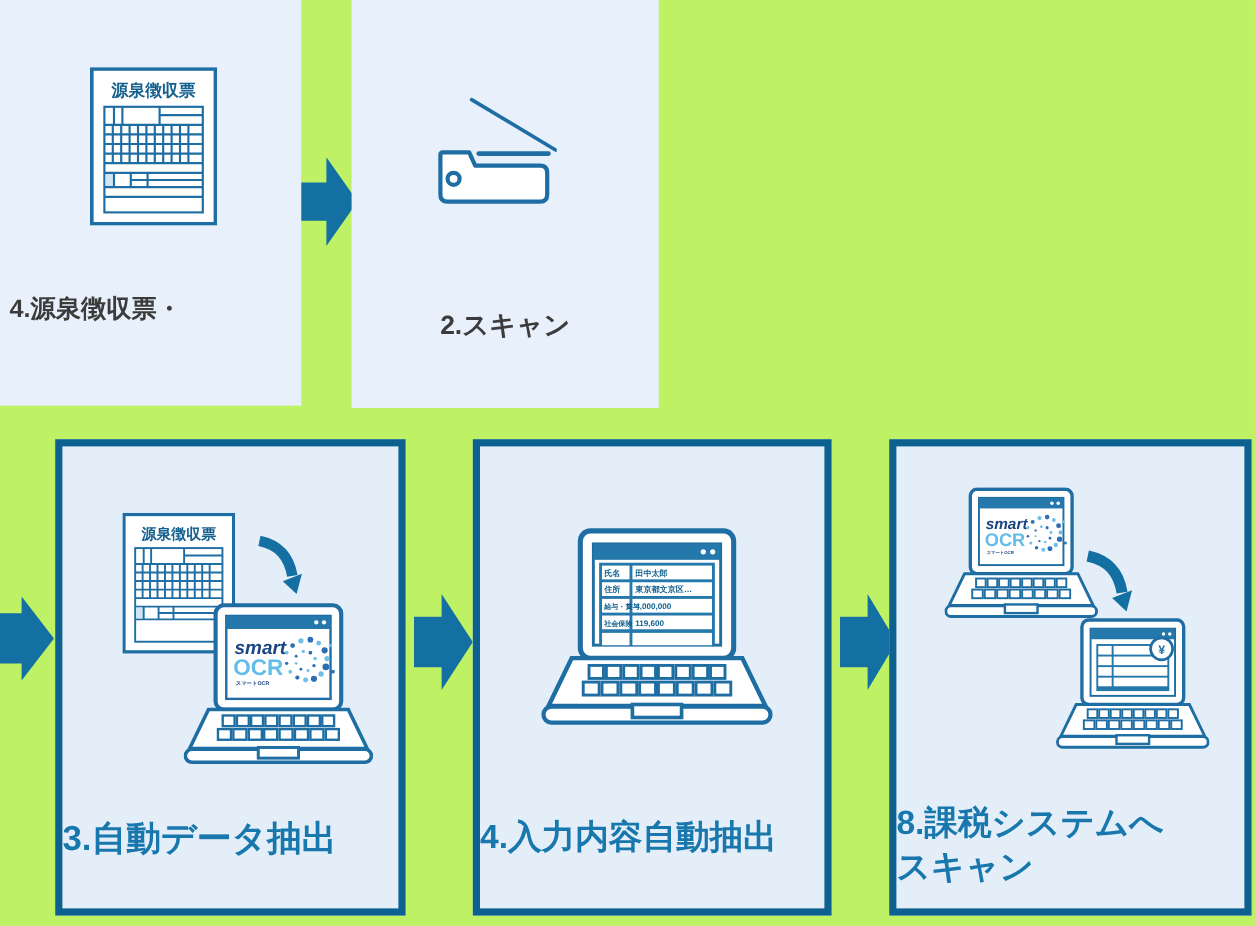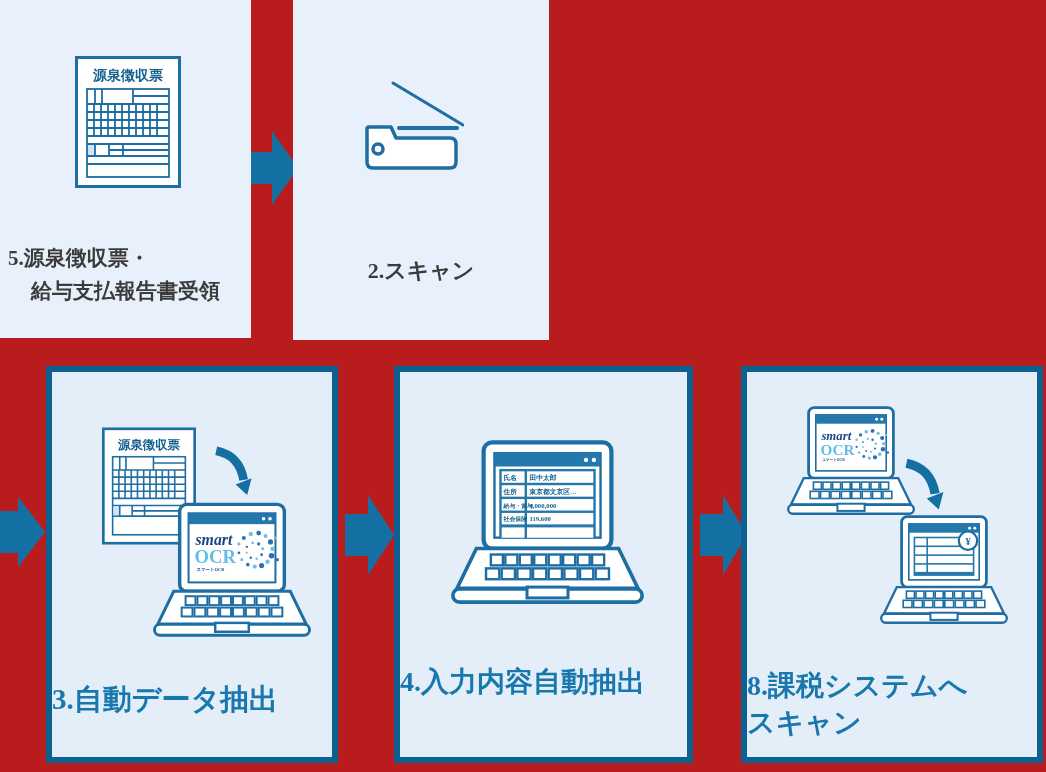--- a/index.html
+++ b/index.html
@@ -1,17 +1,17 @@
 <!DOCTYPE html>
 <html><head>
 <meta charset="utf-8">
 <style>
   html,body{margin:0;padding:0;background:#000;}
-  .canvas{position:relative;width:1046px;height:772px;background:#b91c1c;overflow:hidden;
-          font-family:Liberation Serif, serif;}
+  .canvas{position:relative;width:1046px;height:772px;background:#bef264;overflow:hidden;
+          font-family:Liberation Sans, sans-serif;}
   .box-top{position:absolute;background:#e8f1fb;}
   .box-bottom{position:absolute;background:#e4eef9;border:6px solid #0d6190;box-sizing:border-box;}
   .abs{position:absolute;}
   .label-top{position:absolute;color:#3b3b3b;font-weight:700;font-size:21px;line-height:1.55;}
   .label-top .line2{padding-left:23px;display:block;}
   .label-top-center{position:absolute;left:0;right:0;text-align:center;color:#3b3b3b;
                     font-weight:700;font-size:22px;}
   .label-bottom{position:absolute;left:0;right:0;text-align:left;color:#1878ad;
                 font-weight:800;font-size:28px;line-height:1.32;}
   svg{display:block;}
@@ -51,22 +51,21 @@
         <line x1="75" y1="48" x2="75" y2="80"></line>
         <line x1="82" y1="48" x2="82" y2="80"></line>
         <rect x="13" y="89" width="7" height="10" fill="#cfe4f5" stroke="none"></rect>
         <line x1="20" y1="88" x2="20" y2="100"></line>
         <line x1="34" y1="88" x2="34" y2="100"></line>
         <line x1="48" y1="88" x2="48" y2="100"></line>
         <line x1="34" y1="94" x2="94" y2="94"></line>
       </g>
     </svg>
     <div class="label-top" style="left:8px;top:242px;">
-      <span class="line1">5.源泉徴収票・</span>
-      <span class="line2">給与支払報告書受領</span>
+      <span class="line1">4.源泉徴収票・</span>
     </div>
   </div>
 
   <svg class="abs" style="left:251px;top:131px;" width="47" height="74" viewBox="0 0 47 74">
     <polygon points="0,21 21,21 21,0 47,37 21,74 21,53 0,53" fill="#1470a3"></polygon>
   </svg>
 
   <div class="box-top" style="left:293px;top:0;width:256px;height:340px;">
 
     <svg class="abs" style="left:36px;top:70px;" width="135" height="102" viewBox="0 0 135 102">
@@ -238,21 +237,21 @@
         <rect x="55" y="106.5" width="11" height="9"></rect>
           <rect x="68" y="106.5" width="11" height="9"></rect>
         <rect x="81" y="106.5" width="11" height="9"></rect>
           <rect x="94" y="106.5" width="11" height="9"></rect>
         <rect x="107" y="106.5" width="11" height="9"></rect>
           <rect x="120" y="106.5" width="11" height="9"></rect>
       </g>
       <rect x="1.5" y="123.5" width="157" height="11" rx="5.5" fill="#ffffff" stroke="#1e6da3" stroke-width="3"></rect>
       <rect x="63" y="122" width="34" height="9" fill="#ffffff" stroke="#1e6da3" stroke-width="2.5"></rect>
     </svg>
-    <div class="label-bottom" style="top:292px;">4.入力内容自動抽出</div>
+    <div class="label-bottom" style="top:308px;">4.入力内容自動抽出</div>
   </div>
 
   <svg class="abs" style="left:693px;top:495px;" width="54" height="80" viewBox="0 0 54 80">
     <polygon points="7,19 30,19 30,0 54,40 30,80 30,61 7,61" fill="#1470a3"></polygon>
   </svg>
 
   <div class="box-bottom" style="left:741px;top:366px;width:302px;height:397px;">
 
     <svg class="abs" style="left:40px;top:34px;" width="128" height="117" viewBox="0 0 160 146">
       <rect x="27" y="2" width="106" height="88" rx="7" fill="#ffffff" stroke="#1e6da3" stroke-width="3.5"></rect>

